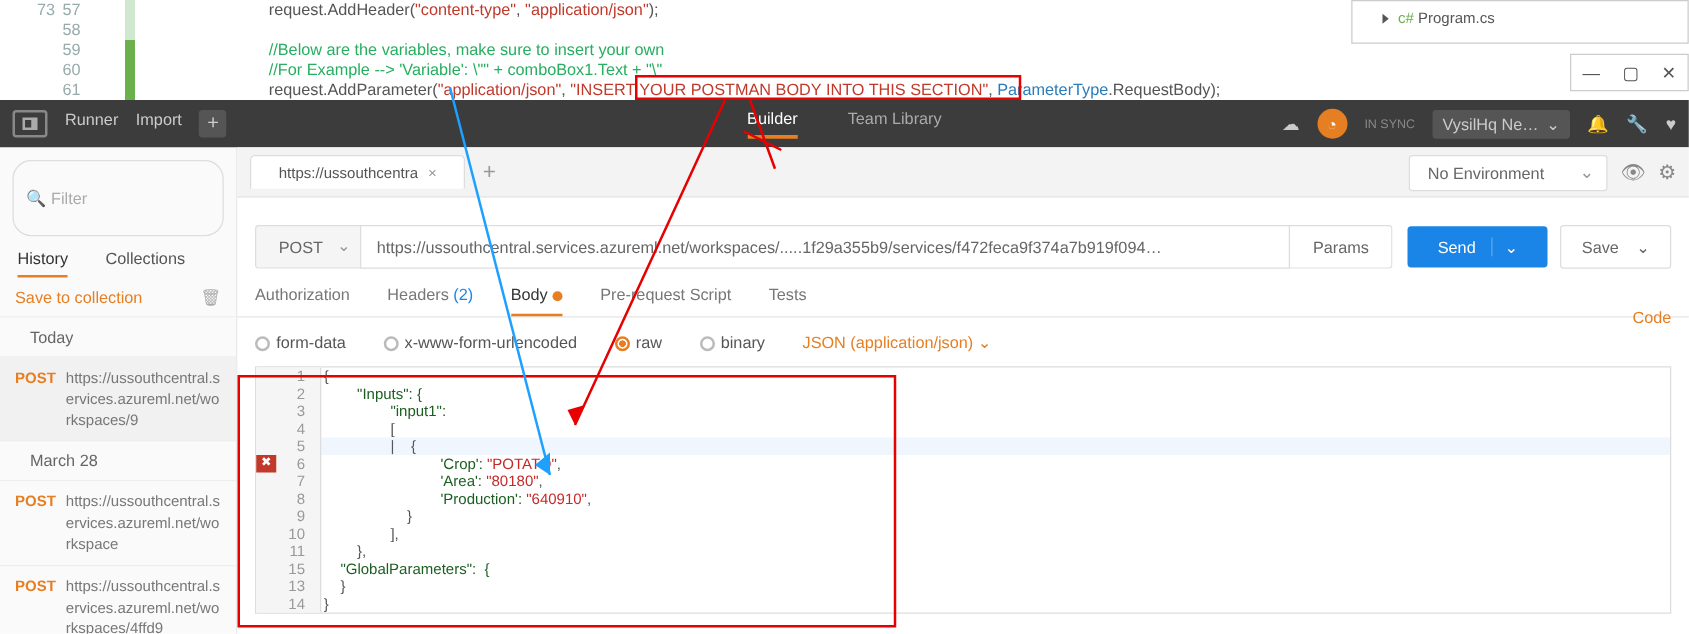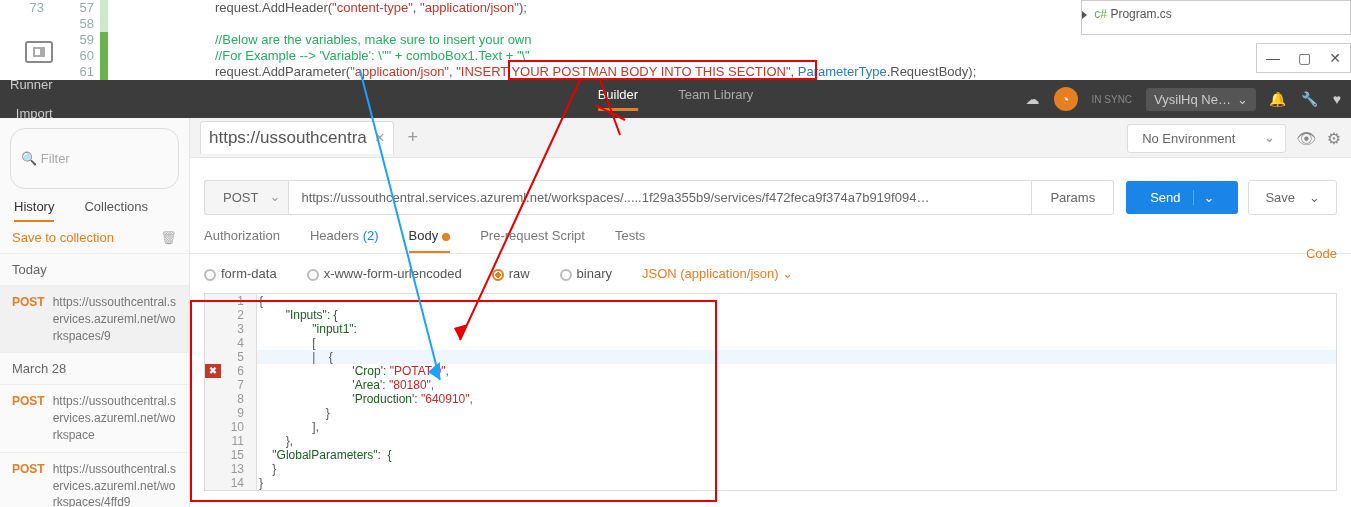--- a/index.html
+++ b/index.html
@@ -1,62 +1,62 @@
 <!DOCTYPE html>
 <html><head>
 <meta charset="utf-8">
 <style>
   * { margin:0; padding:0; box-sizing:border-box; font-family: -apple-system, "Segoe UI", Helvetica, Arial, sans-serif; }
   body { width:1351px; height:507px; overflow:hidden; background:#fff; position:relative; font-size:13px; color:#555; }
   .code-editor { position:absolute; top:0; left:0; right:0; height:100px; font-family: Consolas, monospace; font-size:13px; background:#fff; }
   .ce-gutter { position:absolute; left:0; top:0; width:50px; text-align:right; color:#9aa; }
-  .ce-gutter2 { position:absolute; left:50px; top:0; width:50px; text-align:right; color:#9aa; }
+  .ce-gutter2 { position:absolute; left:50px; top:0; width:50px; color:#9aa; }
   .ce-gutter span, .ce-gutter2 span { display:block; height:16px; padding-right:6px; }
   .ce-bar { position:absolute; left:100px; top:0; width:8px; height:80px; background:#cfe8cf; }
   .ce-bar .m { background:#6ab04c; width:8px; height:16px; }
   .ce-lines { position:absolute; left:115px; top:0; right:0; }
   .ce-lines div { height:16px; white-space:nowrap; padding-left:100px; }
   .k-str { color:#c0392b; }
   .k-com { color:#27ae60; }
   .k-type { color:#2b7bb9; }
   .red-box { position:absolute; border:2px solid #e60000; }
   .annot-box1 { left:508px; top:60px; width:309px; height:20px; }
-  .prog-box { position:absolute; top:0; right:0; width:270px; height:35px; background:#fff; border:1px solid #ccc; padding:6px 0; font-size:12px; }
+  .prog-box { position:absolute; top:0; right:0; width:270px; height:35px; background:#fff; border:1px solid #ccc; padding:6px 24px; font-size:12px; }
   .prog-box .tri { display:inline-block; width:0; height:0; border-left:5px solid #555; border-top:4px solid transparent; border-bottom:4px solid transparent; vertical-align:middle; margin-right:4px;}
   .prog-box .dot { color:#6ab04c; }
   .window-frame { position:absolute; top:43px; right:0; width:95px; height:30px; background:#fff; border:1px solid #ccc; display:flex; align-items:center; justify-content:space-around; font-size:14px;}
   .window-frame span { color:#555; }
 
   .postman-bar { position:absolute; top:80px; left:0; right:0; height:38px; background:#3c3c3c; display:flex; align-items:center; color:#eee; }
-  .pb-left { display:flex; align-items:flex-end; gap:14px; padding-left:10px;flex-direction:column; }
+  .pb-left { display:flex; align-items:flex-start; gap:14px; padding-left:10px; }
   .pb-box { width:28px; height:22px; border:2px solid #888; border-radius:3px; display:flex; align-items:center; justify-content:center; }
   .pb-plus { width:22px; height:22px; background:#555; border-radius:3px; display:flex; align-items:center; justify-content:center; color:#ccc; font-size:16px;}
   .pb-center { position:absolute; left:50%; transform:translateX(-50%); display:flex; gap:40px; }
   .pb-center .builder { color:#fff; border-bottom:3px solid #e67e22; padding-bottom:6px;}
   .pb-center .tl { color:#aaa; }
   .pb-right { position:absolute; right:10px; display:flex; align-items:center; gap:14px; color:#ccc;}
   .pb-avatar { width:24px; height:24px; border-radius:50%; background:#e67e22; display:flex; align-items:center; justify-content:center; color:#fff; font-weight:bold;}
   .pb-dd { background:#555; border-radius:3px; padding:4px 8px; display:flex; gap:6px; align-items:center;}
   .pb-glyph { color:#ccc; font-size:14px;}
 
   .sidebar { position:absolute; top:118px; left:0; width:190px; bottom:0; background:#fafafa; border-right:1px solid #e5e5e5; overflow:hidden;}
   .sidebar .filter { margin:10px; border:1px solid #ddd; border-radius:15px; padding:22px 10px; color:#aaa; }
   .sidebar .tabs { display:flex; gap:30px; padding:0 14px; margin-top:4px; color:#555;}
   .sidebar .tabs .active { color:#333; border-bottom:2px solid #e67e22; padding-bottom:6px;}
   .sidebar .stc { display:flex; gap:10px; align-items:flex-start; padding:8px 12px; color:#e67e22; border-bottom:1px solid #eee;}
   .stc .trash { color:#aaa; margin-left:auto; }
-  .side-section { padding:8px 12px; font-size:13px; color:#666; border-bottom:1px solid #eee;}
+  .side-section { padding:8px 24px; font-size:13px; color:#666; border-bottom:1px solid #eee;}
   .side-item { padding:8px 12px; display:flex; gap:8px; font-size:12px; border-bottom:1px solid #eee; line-height:1.4;}
   .side-item.active { background:#f1f1f1; }
   .side-item .method { color:#e67e22; font-weight:bold; }
   .side-item .txt { color:#777; word-break:break-all; }
 
   .main { position:absolute; top:118px; left:190px; right:0; bottom:0; background:#fff; }
   .tabbar { height:40px; border-bottom:1px solid #e5e5e5; display:flex; align-items:center; padding-left:10px; gap:6px; background:#f3f3f3;}
-  .tab { background:#fff; border:1px solid #ddd; border-bottom:none; border-radius:4px 4px 0 0; padding:6px 8px; font-size:17px; display:flex; gap:8px; align-items:center;}
+  .tab { background:#fff; border:1px solid #ddd; border-bottom:none; border-radius:4px 4px 0 0; padding:6px 22px; font-size:12px; display:flex; gap:8px; align-items:center;}
   .tab .x { color:#999; }
   .newtab { width:26px; height:26px; display:flex; align-items:center; justify-content:center; color:#999; font-size:18px;}
   .envrow { position:absolute; top:0; right:10px; display:flex; gap:10px; align-items:center; height:40px;}
   .env-dd { background:#fff; border:1px solid #ddd; border-radius:3px; padding:6px 50px 6px 14px; color:#666; position:relative;}
   .env-dd::after { content:"⌄"; position:absolute; right:10px; top:4px; color:#999; font-size:14px;}
   .eye,.gear2 { color:#888; font-size:16px;}
 
   .req-row { height:64px; padding:14px 14px 0 14px; display:flex; gap:0; align-items:center;}
   .req-method { border:1px solid #ddd; border-right:none; border-radius:3px 0 0 3px; padding:9px 30px 9px 18px; color:#666; background:#f5f5f5; position:relative;}
   .req-method::after { content:"⌄"; position:absolute; right:8px; top:8px; color:#999;}

